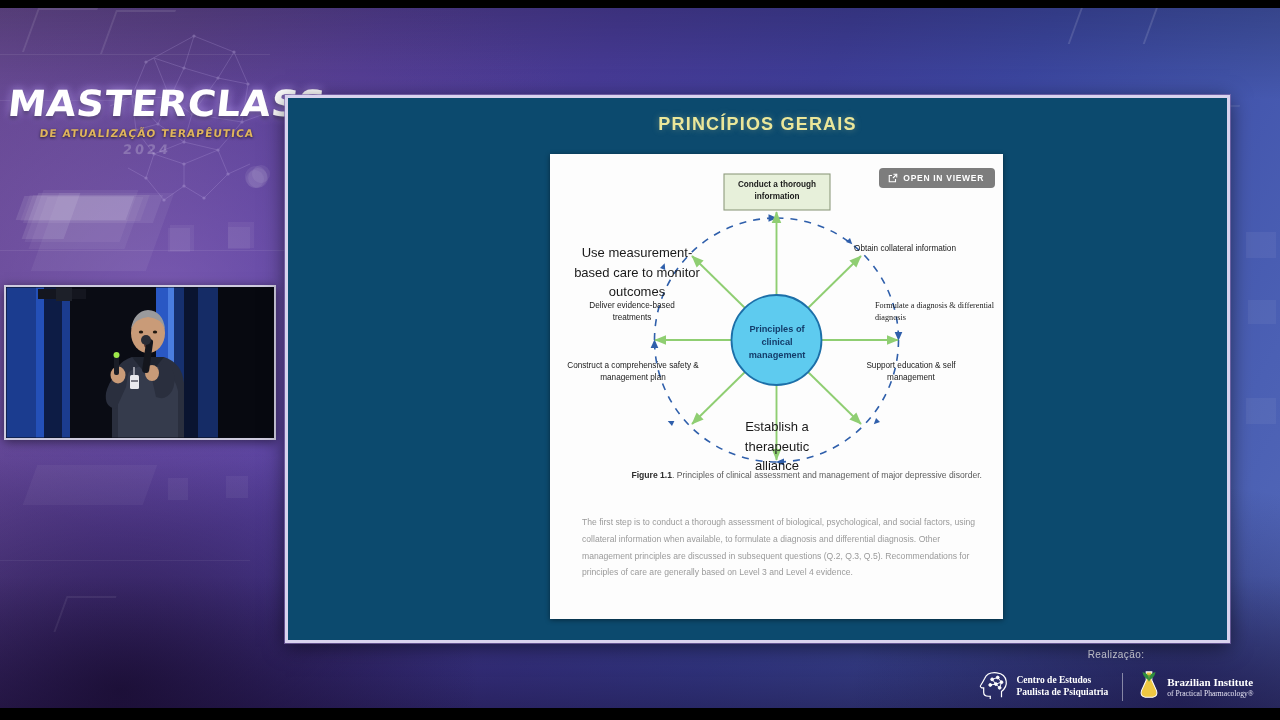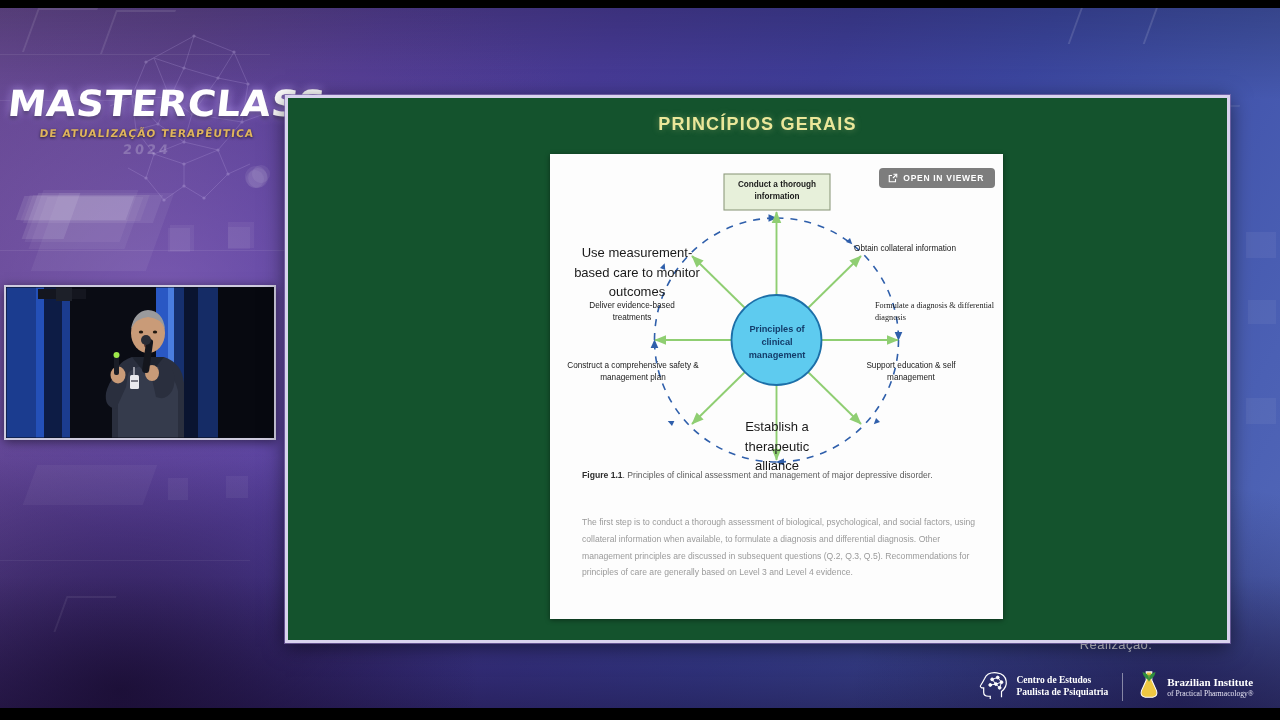--- a/index.html
+++ b/index.html
@@ -114,21 +114,21 @@
     overflow: hidden;
     z-index: 14;
     box-shadow: 0 2px 10px rgba(0,0,0,0.5);
   }
   #speaker-canvas { display:block; }
 
   
   #slide-panel {
     position: absolute; left: 285px; top: 95px;
     width: 945px; height: 548px;
-    background: #14532d;
+    background: #0c4a6e;
     border: 3px solid #d9d3ee;
     outline: 1px solid rgba(120,95,170,0.6);
     z-index: 20;
     box-shadow: 0 0 0 1px rgba(255,255,255,0.18), 0 4px 20px rgba(0,0,0,0.55);
   }
   #slide-title {
     position: absolute; left: 0; top: 16px; width: 100%;
     text-align: center;
     color: #ebe79a;
     font-size: 18px;
@@ -170,38 +170,39 @@
     position: absolute; left: 0; top: 6px;
     width: 453px; height: 305px;
   }
 
   
   #fig-caption {
     position: absolute; left: 32px; top: 313px; width: 400px;
     font-size: 8.6px; line-height: 1.95;
     color: #5b5b5b;
     font-family: "Liberation Sans", sans-serif;
+    text-align: right;
   }
   #fig-caption b { color: #2e2e2e; }
   #fig-body {
     position: absolute; left: 32px; top: 360px; width: 403px;
     font-size: 8.6px; line-height: 1.95;
     color: #9a9a9a;
     font-family: "Liberation Sans", sans-serif;
     text-align: left;
   }
 
   
   #sponsors {
     position: absolute; right: 8px; bottom: 16px;
     z-index: 18; text-align: center; width: 312px;
   }
   #realizacao {
-    font-size: 13px; color: rgba(255,255,255,0.80);
-    letter-spacing: 0.4px; margin-bottom: 18px;
+    font-size: 10px; color: rgba(255,255,255,0.80);
+    letter-spacing: 0.4px; margin-bottom: 10px;
     font-family: "Liberation Sans", sans-serif;
   }
   #sponsor-row {
     display: flex; align-items: center; justify-content: center; gap: 14px;
   }
   .sponsor { display: flex; align-items: center; gap: 6px; }
   .sponsor-text { text-align: left; line-height: 1.22; }
   .sp-name {
     font-family: "Liberation Serif", serif;
     font-size: 9.5px; font-weight: 700; color: #ffffff;

